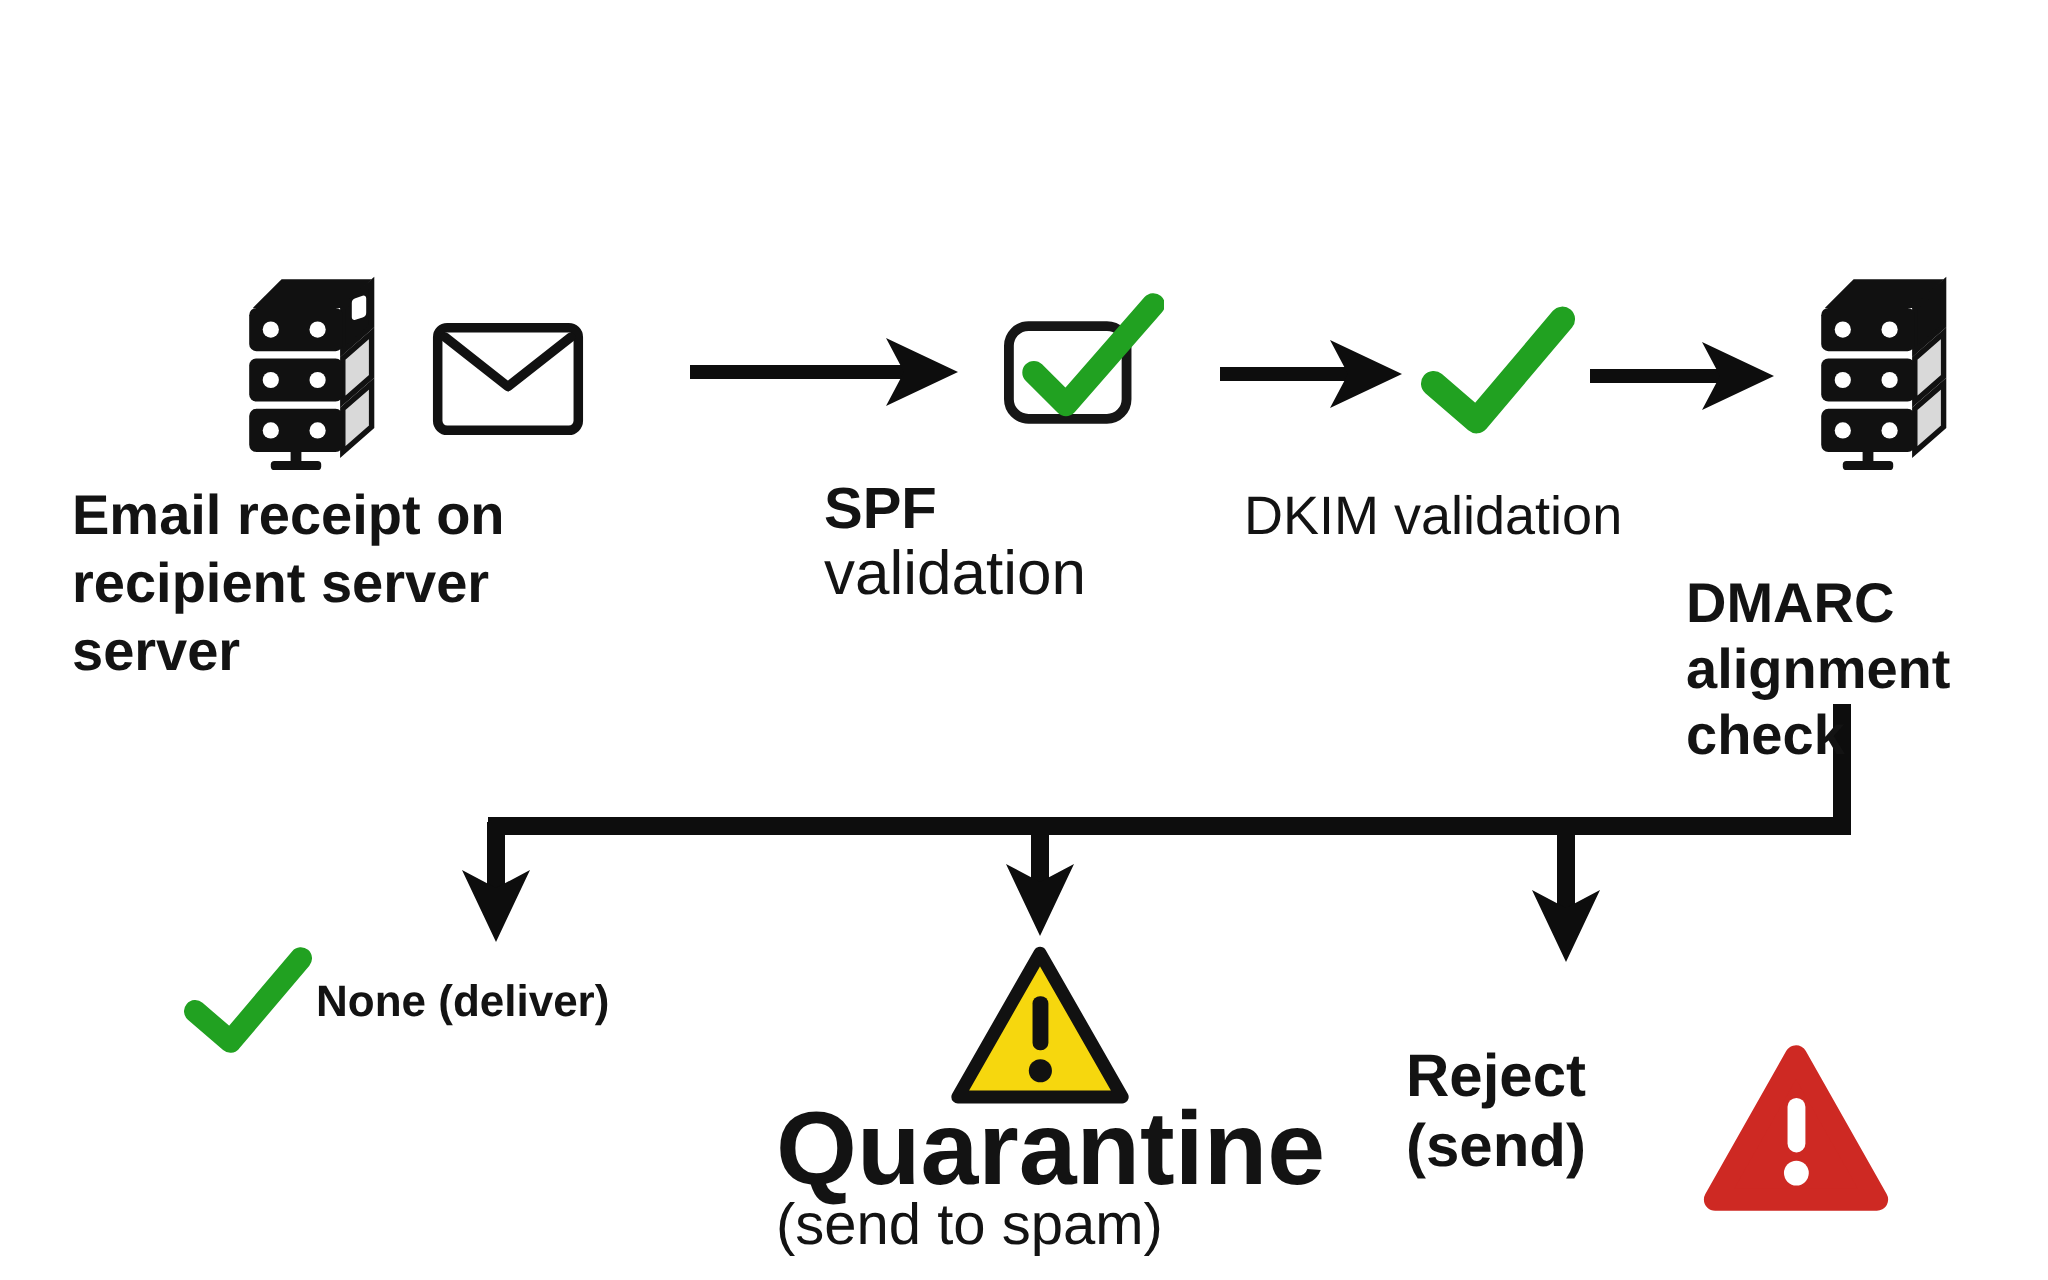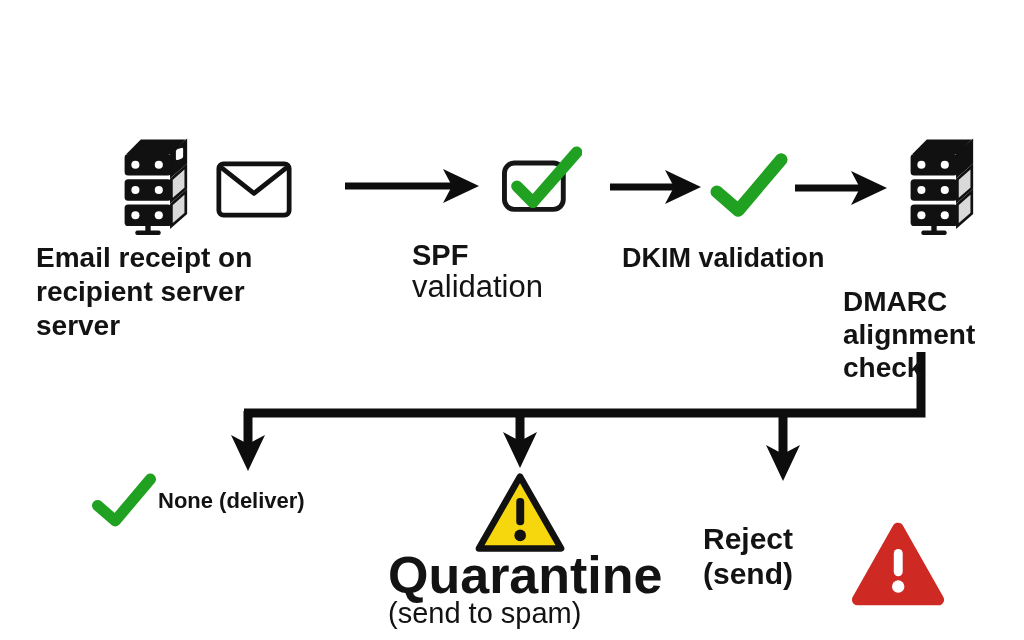--- a/index.html
+++ b/index.html
@@ -5,21 +5,21 @@
   html,body{margin:0;padding:0;background:#ffffff;}
   body{width:1024px;height:640px;position:relative;overflow:hidden;
        font-family:"Liberation Sans","DejaVu Sans",sans-serif;color:#111;}
   .abs{position:absolute;}
   .label{text-align:left;color:#131313;}
   .bold{font-weight:700;}
   .multiline{white-space:pre-line;}
   .node1-label{left:36px;top:241px;width:292px;font-size:28px;line-height:34px;}
   .spf-title{left:412px;top:239px;width:170px;font-size:29px;line-height:32px;}
   .spf-sub{left:412px;top:272px;width:170px;font-size:31px;line-height:30px;font-weight:400;}
-  .dkim-label{left:622px;top:243px;width:210px;font-size:27px;line-height:30px;font-weight:700;}
+  .dkim-label{left:622px;top:243px;width:210px;font-size:27px;line-height:30px;font-weight:400;}
   .dmarc-label{left:843px;top:239px;width:156px;font-size:28px;line-height:33px;margin-top:46px;}
   .none-label{left:158px;top:484px;width:220px;font-size:22px;line-height:34px;text-align:left;}
   .quarantine-title{left:388px;top:553px;width:264px;font-size:52px;line-height:44px;}
   .quarantine-sub{left:388px;top:597px;width:264px;font-size:29px;line-height:33px;font-weight:400;}
   .reject-label{left:703px;top:521px;width:166px;font-size:30px;line-height:35px;}
   svg{display:block;}
   .line{stroke:var(--line-black,#0d0d0d);fill:none;}
   .head{fill:var(--line-black,#0d0d0d);stroke:none;}
   .green-stroke{stroke:var(--check-green,#21A121);fill:none;stroke-linecap:round;stroke-linejoin:round;}
   .box-stroke{stroke:#161616;fill:none;}

